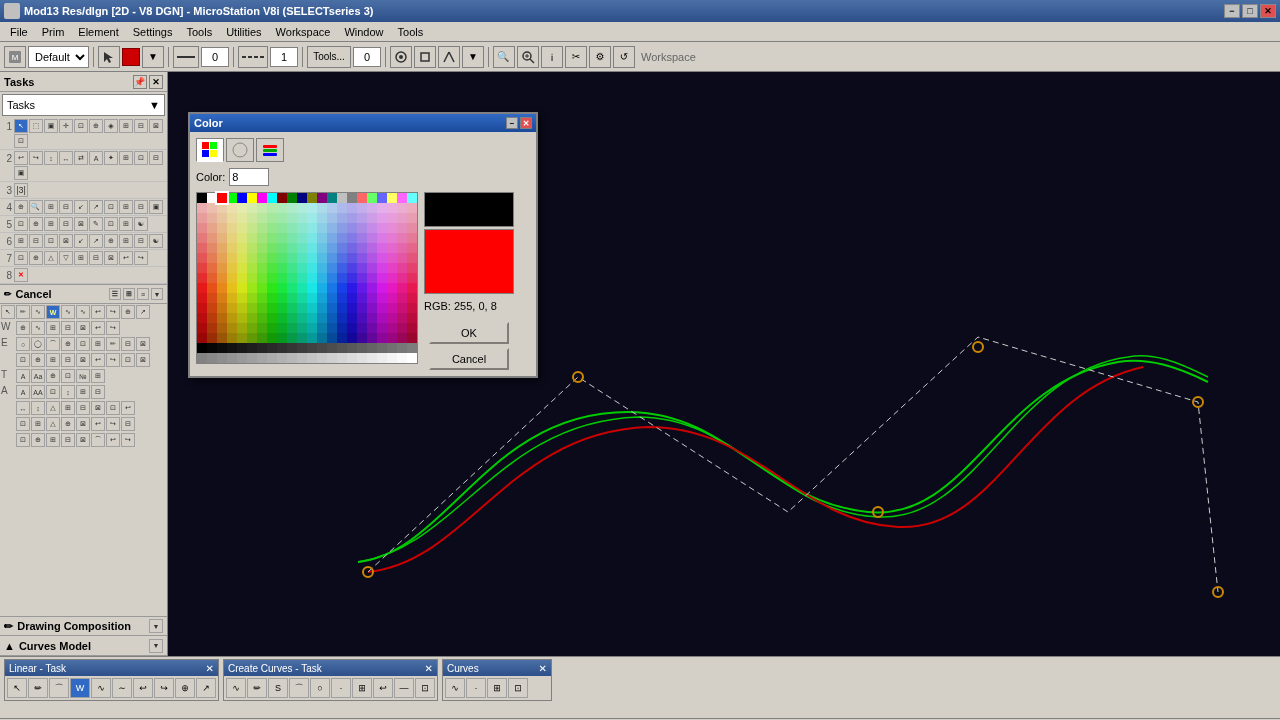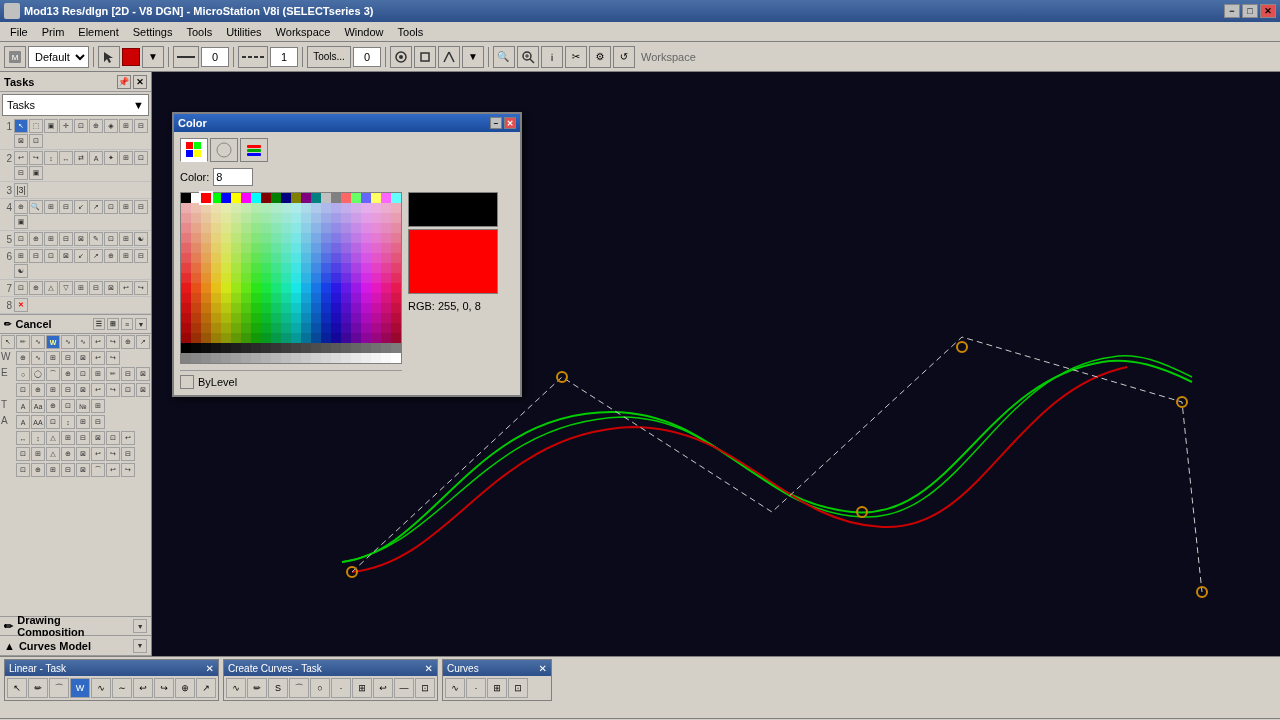--- a/index.html
+++ b/index.html
@@ -68,21 +68,21 @@
     .tb-num-input { width: 28px; height: 20px; border: 1px solid #808080; background: white; font-size: 11px; text-align: center; }
 
     
     #main {
       display: flex;
       height: calc(720px - 22px - 20px - 30px - 20px - 22px - 22px);
     }
 
     
     #left-panel {
-      width: 152px;
+      width: 168px;
       background: #d4d0c8;
       border-right: 1px solid #808080;
       display: flex;
       flex-direction: column;
       flex-shrink: 0;
     }
     #tasks-header {
       background: #d4d0c8;
       border-bottom: 1px solid #999;
       height: 20px;
@@ -1112,30 +1112,30 @@
                 <div class="color-cell" style="background: rgb(208, 208, 208);"></div>
                 <div class="color-cell" style="background: rgb(213, 213, 213);"></div>
                 <div class="color-cell" style="background: rgb(219, 219, 219);"></div>
                 <div class="color-cell" style="background: rgb(225, 225, 225);"></div>
                 <div class="color-cell" style="background: rgb(231, 231, 231);"></div>
                 <div class="color-cell" style="background: rgb(237, 237, 237);"></div>
                 <div class="color-cell" style="background: rgb(243, 243, 243);"></div>
                 <div class="color-cell" style="background: rgb(249, 249, 249);"></div>
                 <div class="color-cell" style="background: rgb(255, 255, 255);"></div>
               </div>
-            <div id="bylevel-row">
-              <div id="bylevel-icon"></div>
-              <span id="bylevel-label">ByLevel</span>
-            </div>
           </div>
 
           <div style="display:flex; flex-direction:column; gap:2px;">
             <div id="preview-black"></div>
             <div id="preview-red"></div>
             <div id="rgb-text">RGB: 255, 0, 8</div>
+            <div id="dialog-buttons">
+              <button class="dialog-btn">OK</button>
+              <button class="dialog-btn">Cancel</button>
+            </div>
           </div>
         </div>
       </div>
     </div>
   </div>
 </div>
 
 <div id="bottom-tasks">
   <div class="task-panel">
     <div class="task-panel-header">

